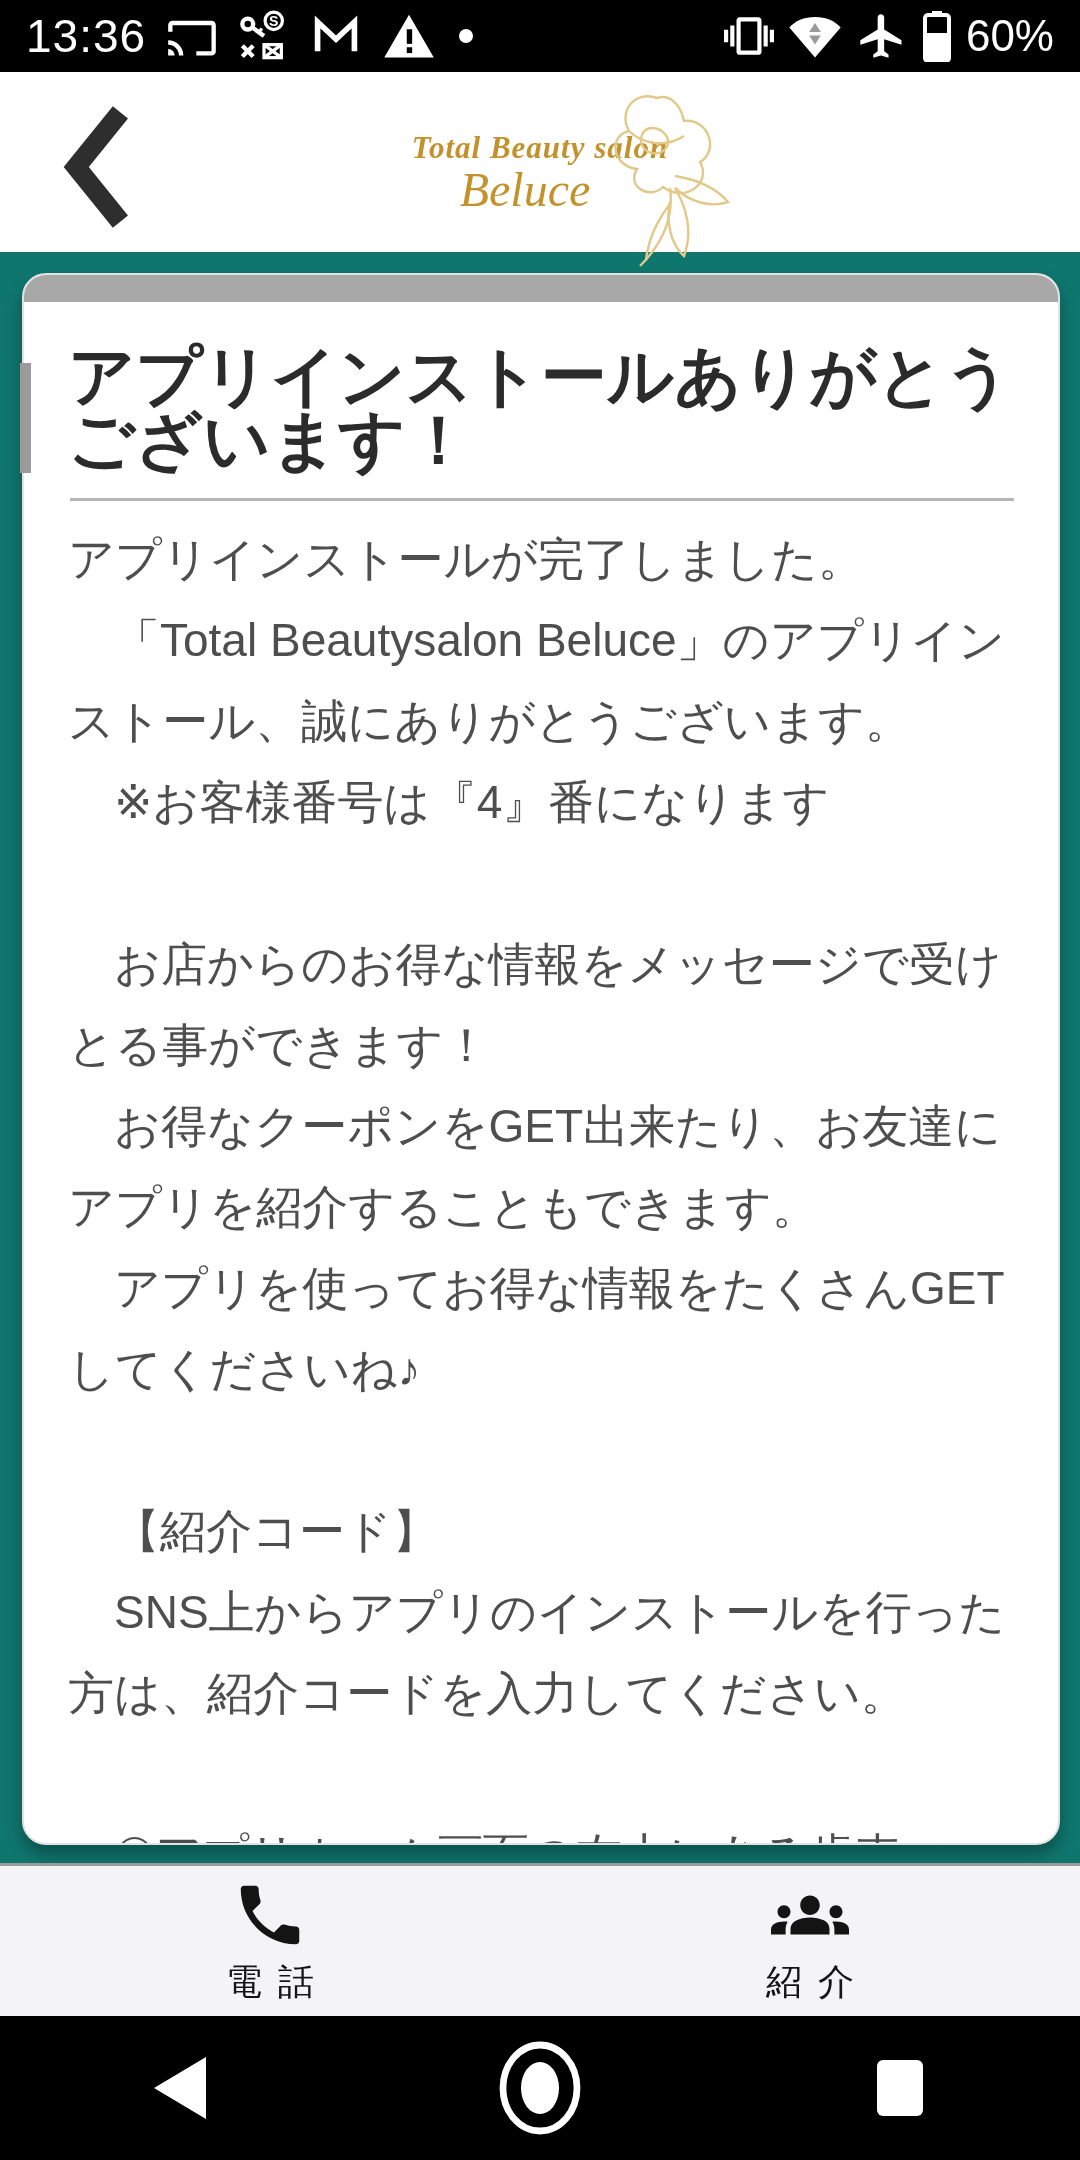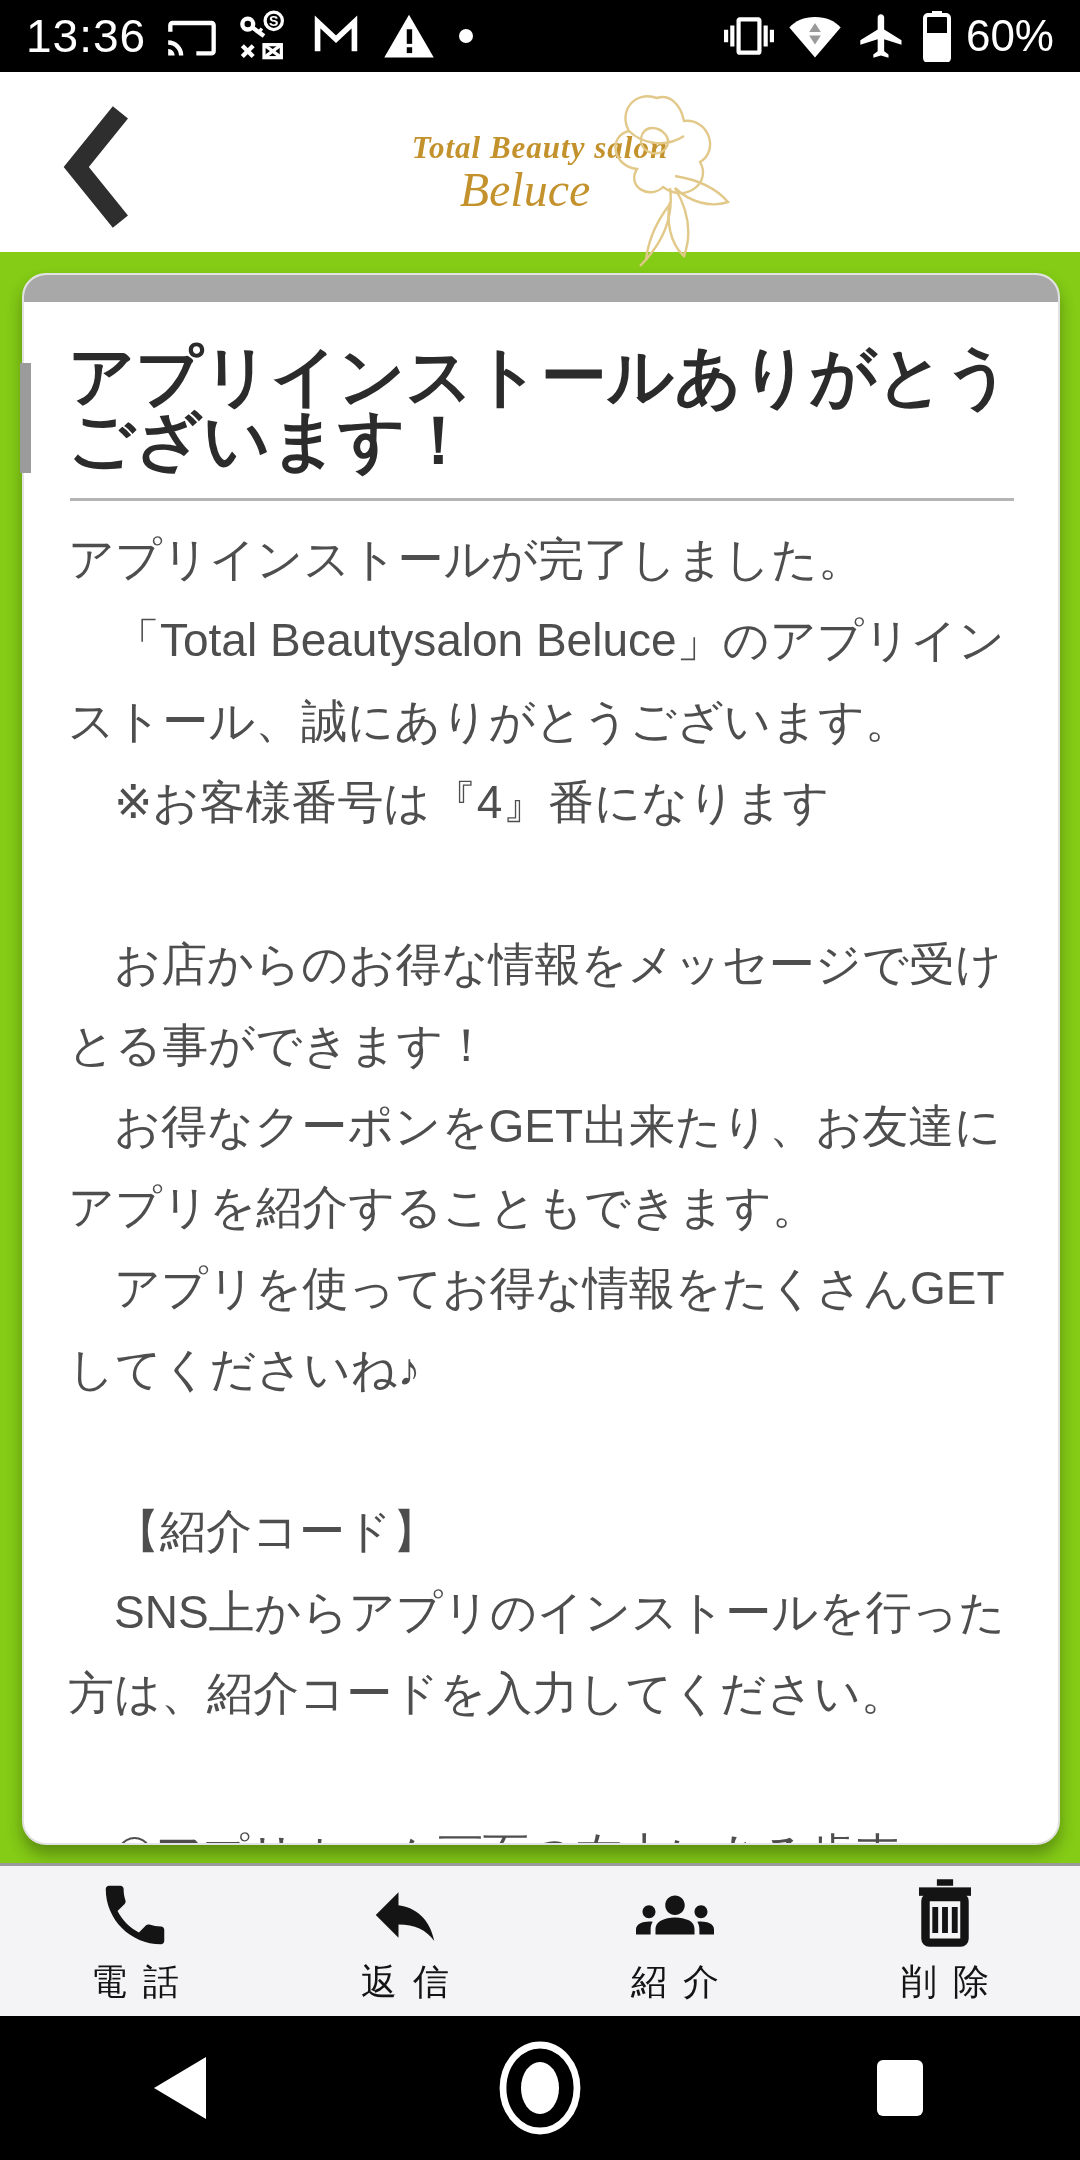--- a/index.html
+++ b/index.html
@@ -1,19 +1,19 @@
 <!DOCTYPE html>
 <html><head>
 <meta charset="utf-8">
 <style>
   * { margin:0; padding:0; box-sizing:border-box; }
   html,body { background:#444; }
   .screen {
     position:relative; width:1080px; height:2160px; margin:0 auto;
-    background:#84cc16; overflow:hidden;
+    background:#0f766e; overflow:hidden;
     font-family:"Liberation Sans","DejaVu Sans",sans-serif;
   }
 
   
   .status-bar {
     position:absolute; top:0; left:0; right:0; height:72px;
     background:#000; color:#fff;
     display:flex; align-items:center; padding:0 26px;
   }
   .sb-left { display:flex; align-items:center; gap:20px; }
@@ -166,38 +166,23 @@
 
   <div class="toolbar">
     <div class="tb-item">
       <svg width="78" height="78" viewBox="0 0 24 24" fill="#141414">
         <path d="M6.62 10.79c1.44 2.83 3.76 5.14 6.59 6.59l2.2-2.2c.27-.27.67-.36 1.02-.24 1.12.37 2.33.57 3.57.57.55 0 1 .45 1 1V20c0 .55-.45 1-1 1-9.39 0-17-7.61-17-17 0-.55.45-1 1-1h3.5c.55 0 1 .45 1 1 0 1.25.2 2.45.57 3.57.11.35.03.74-.25 1.02l-2.2 2.2z"></path>
       </svg>
       <span class="tb-label">電話</span>
     </div>
     <div class="tb-item">
       <svg width="78" height="78" viewBox="0 0 24 24" fill="#141414">
-        <path d="M10 9V5l-7 7 7 7v-4.1c5 0 8.5 1.6 11 5.1-1-5-4-10-11-11z"></path>
-      </svg>
-      <span class="tb-label">返信</span>
-    </div>
-    <div class="tb-item">
-      <svg width="78" height="78" viewBox="0 0 24 24" fill="#141414">
         <path d="M12 12.75c1.63 0 3.07.39 4.24.9 1.08.48 1.76 1.56 1.76 2.73V18H6v-1.61c0-1.18.68-2.26 1.76-2.73 1.17-.52 2.61-.91 4.24-.91zM4 13c1.1 0 2-.9 2-2s-.9-2-2-2-2 .9-2 2 .9 2 2 2zm1.13 1.1c-.37-.06-.74-.1-1.13-.1-.99 0-1.93.21-2.78.58C.48 14.9 0 15.62 0 16.43V18h4.5v-1.61c0-.83.23-1.61.63-2.29zM20 13c1.1 0 2-.9 2-2s-.9-2-2-2-2 .9-2 2 .9 2 2 2zm4 3.43c0-.81-.48-1.53-1.22-1.85-.85-.37-1.79-.58-2.78-.58-.39 0-.76.04-1.13.1.4.68.63 1.46.63 2.29V18H24v-1.57zM12 6c1.66 0 3 1.34 3 3s-1.34 3-3 3-3-1.34-3-3 1.34-3 3-3z"></path>
       </svg>
       <span class="tb-label">紹介</span>
-    </div>
-    <div class="tb-item">
-      <svg width="78" height="78" viewBox="0 0 24 24" fill="none" stroke="#141414">
-        <rect x="6" y="6.5" width="12" height="14" rx="1.2" stroke-width="2.6"></rect>
-        <rect x="4" y="3.5" width="16" height="2.6" fill="#141414" stroke="none"></rect>
-        <rect x="9.5" y="1" width="5" height="2" fill="#141414" stroke="none"></rect>
-        <path d="M9 9.5v8 M12 9.5v8 M15 9.5v8" stroke-width="1.8"></path>
-      </svg>
-      <span class="tb-label">削除</span>
     </div>
   </div>
 
   <div class="navbar">
     <div class="nav-slot">
       <svg width="52" height="62" viewBox="0 0 26 31">
         <path d="M26 0 L0 15.5 L26 31 Z" fill="#fff"></path>
       </svg>
     </div>
     <div class="nav-slot">

